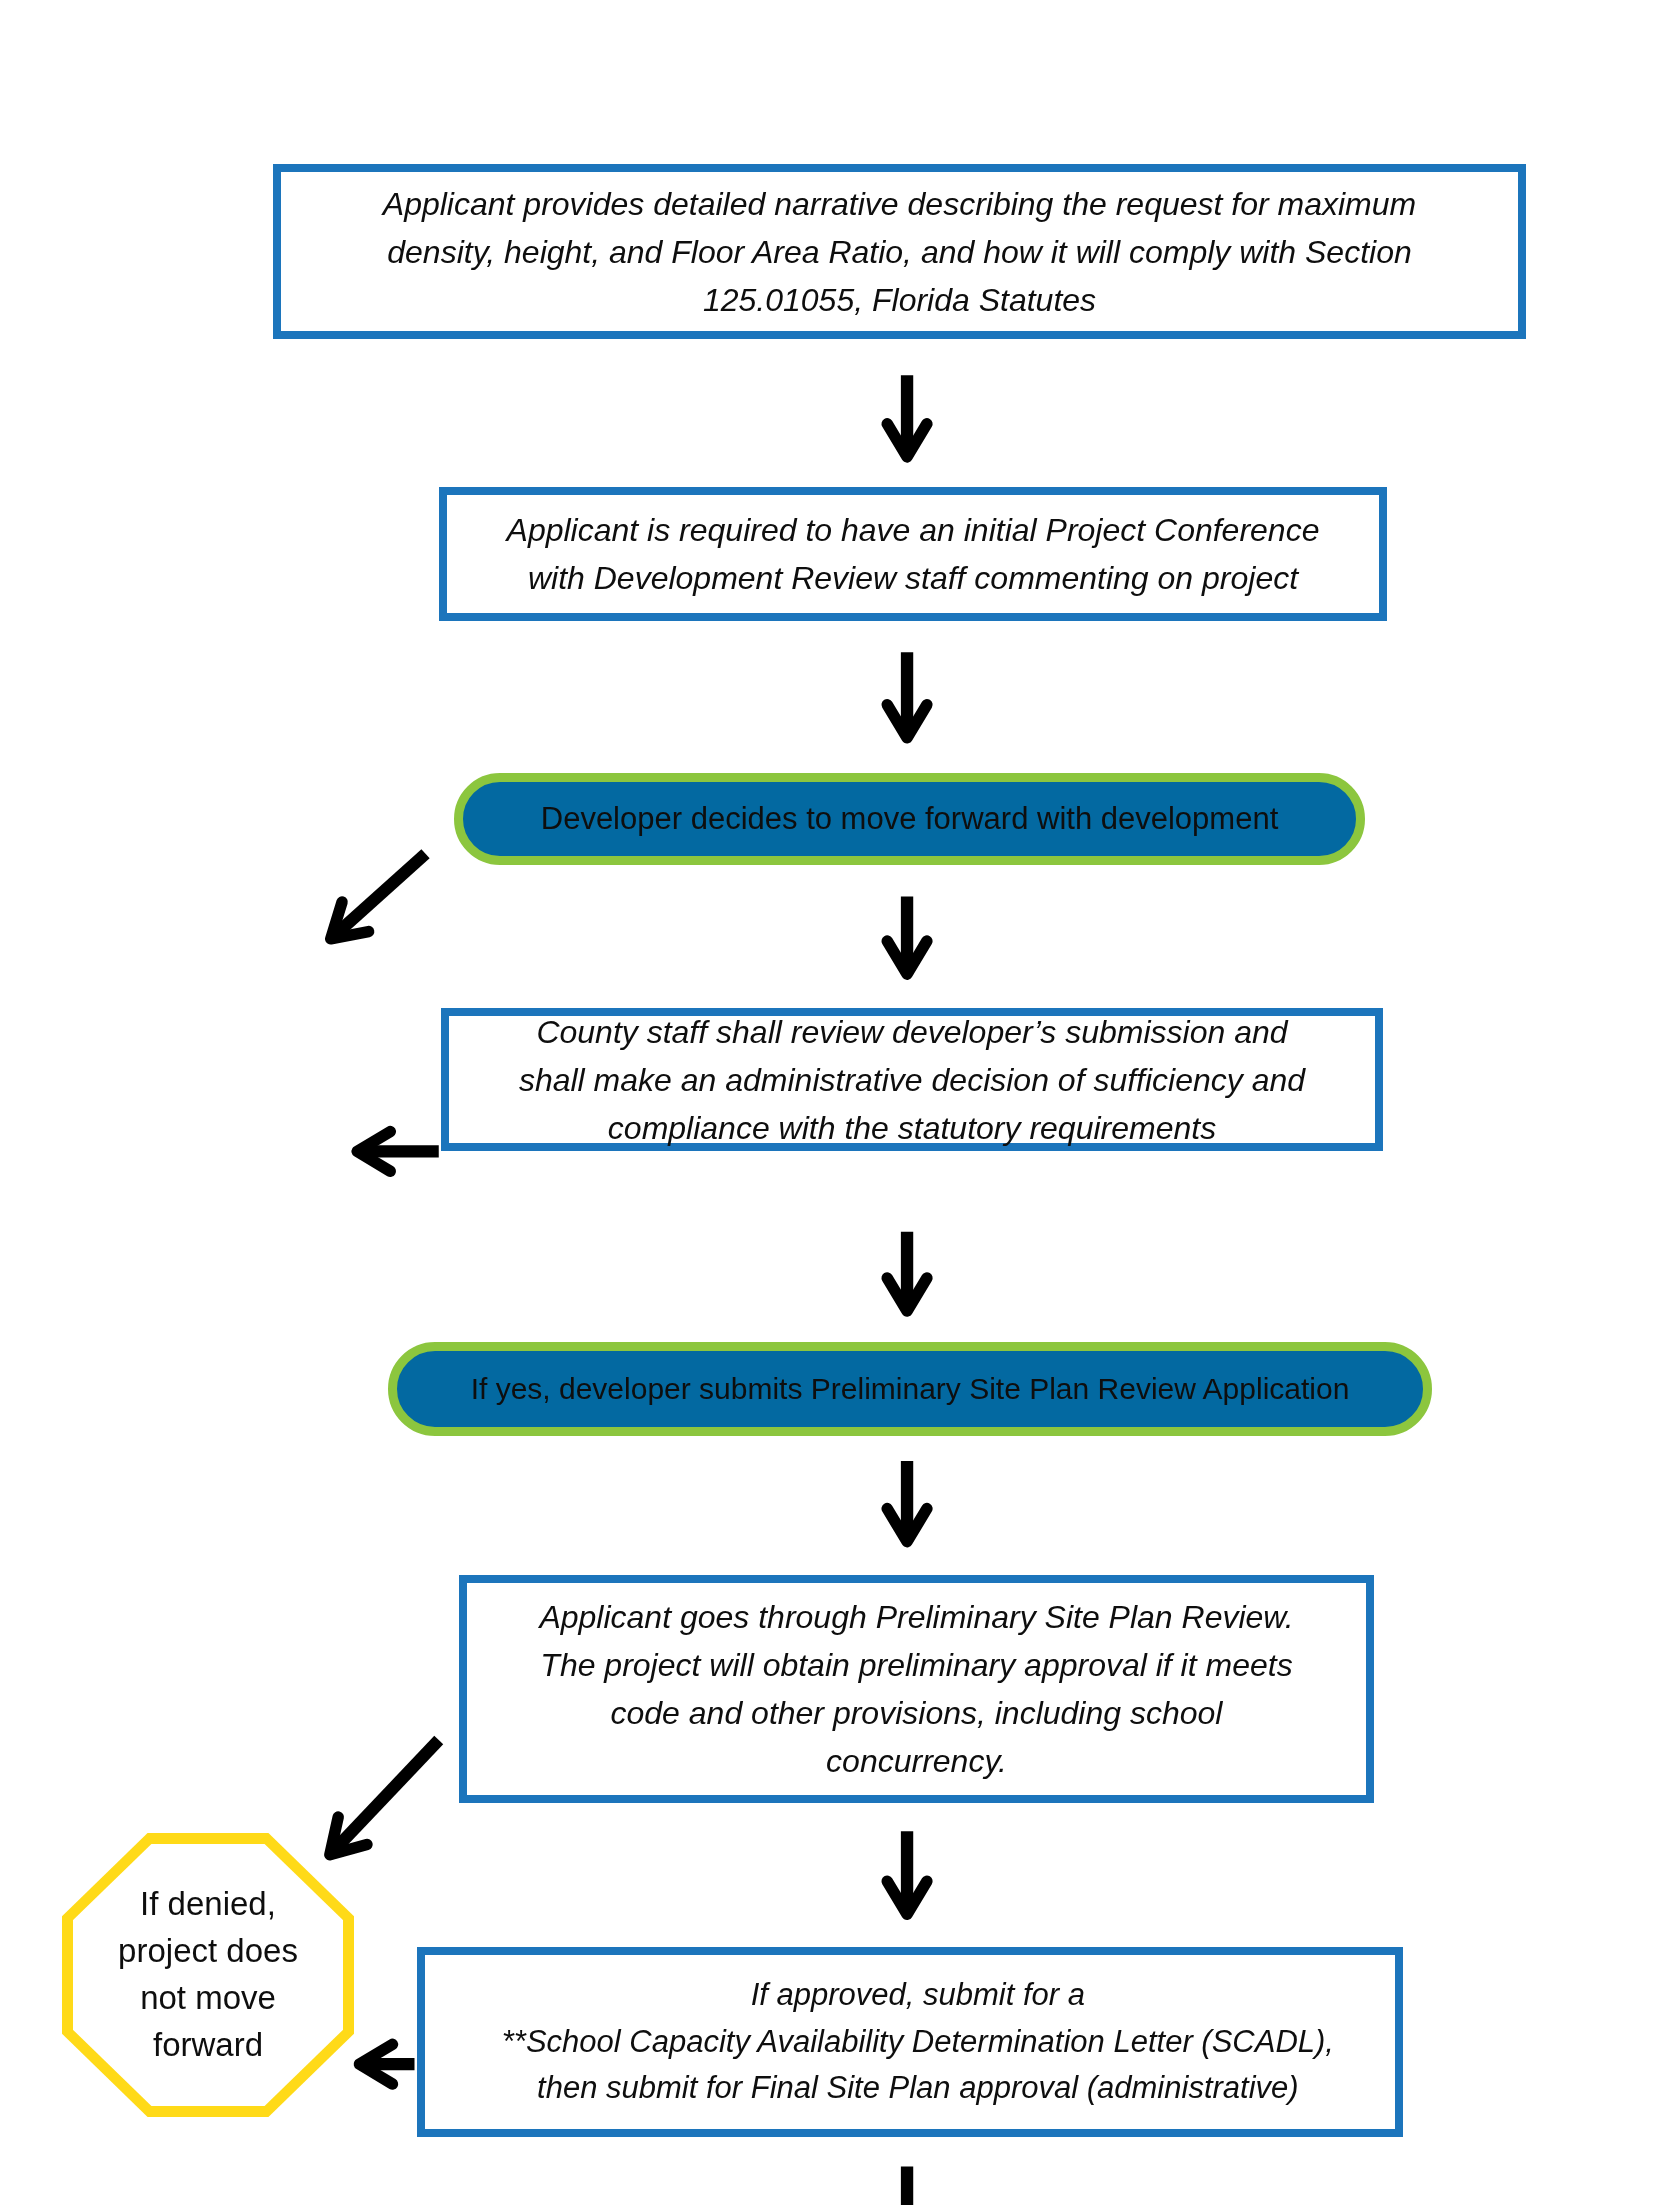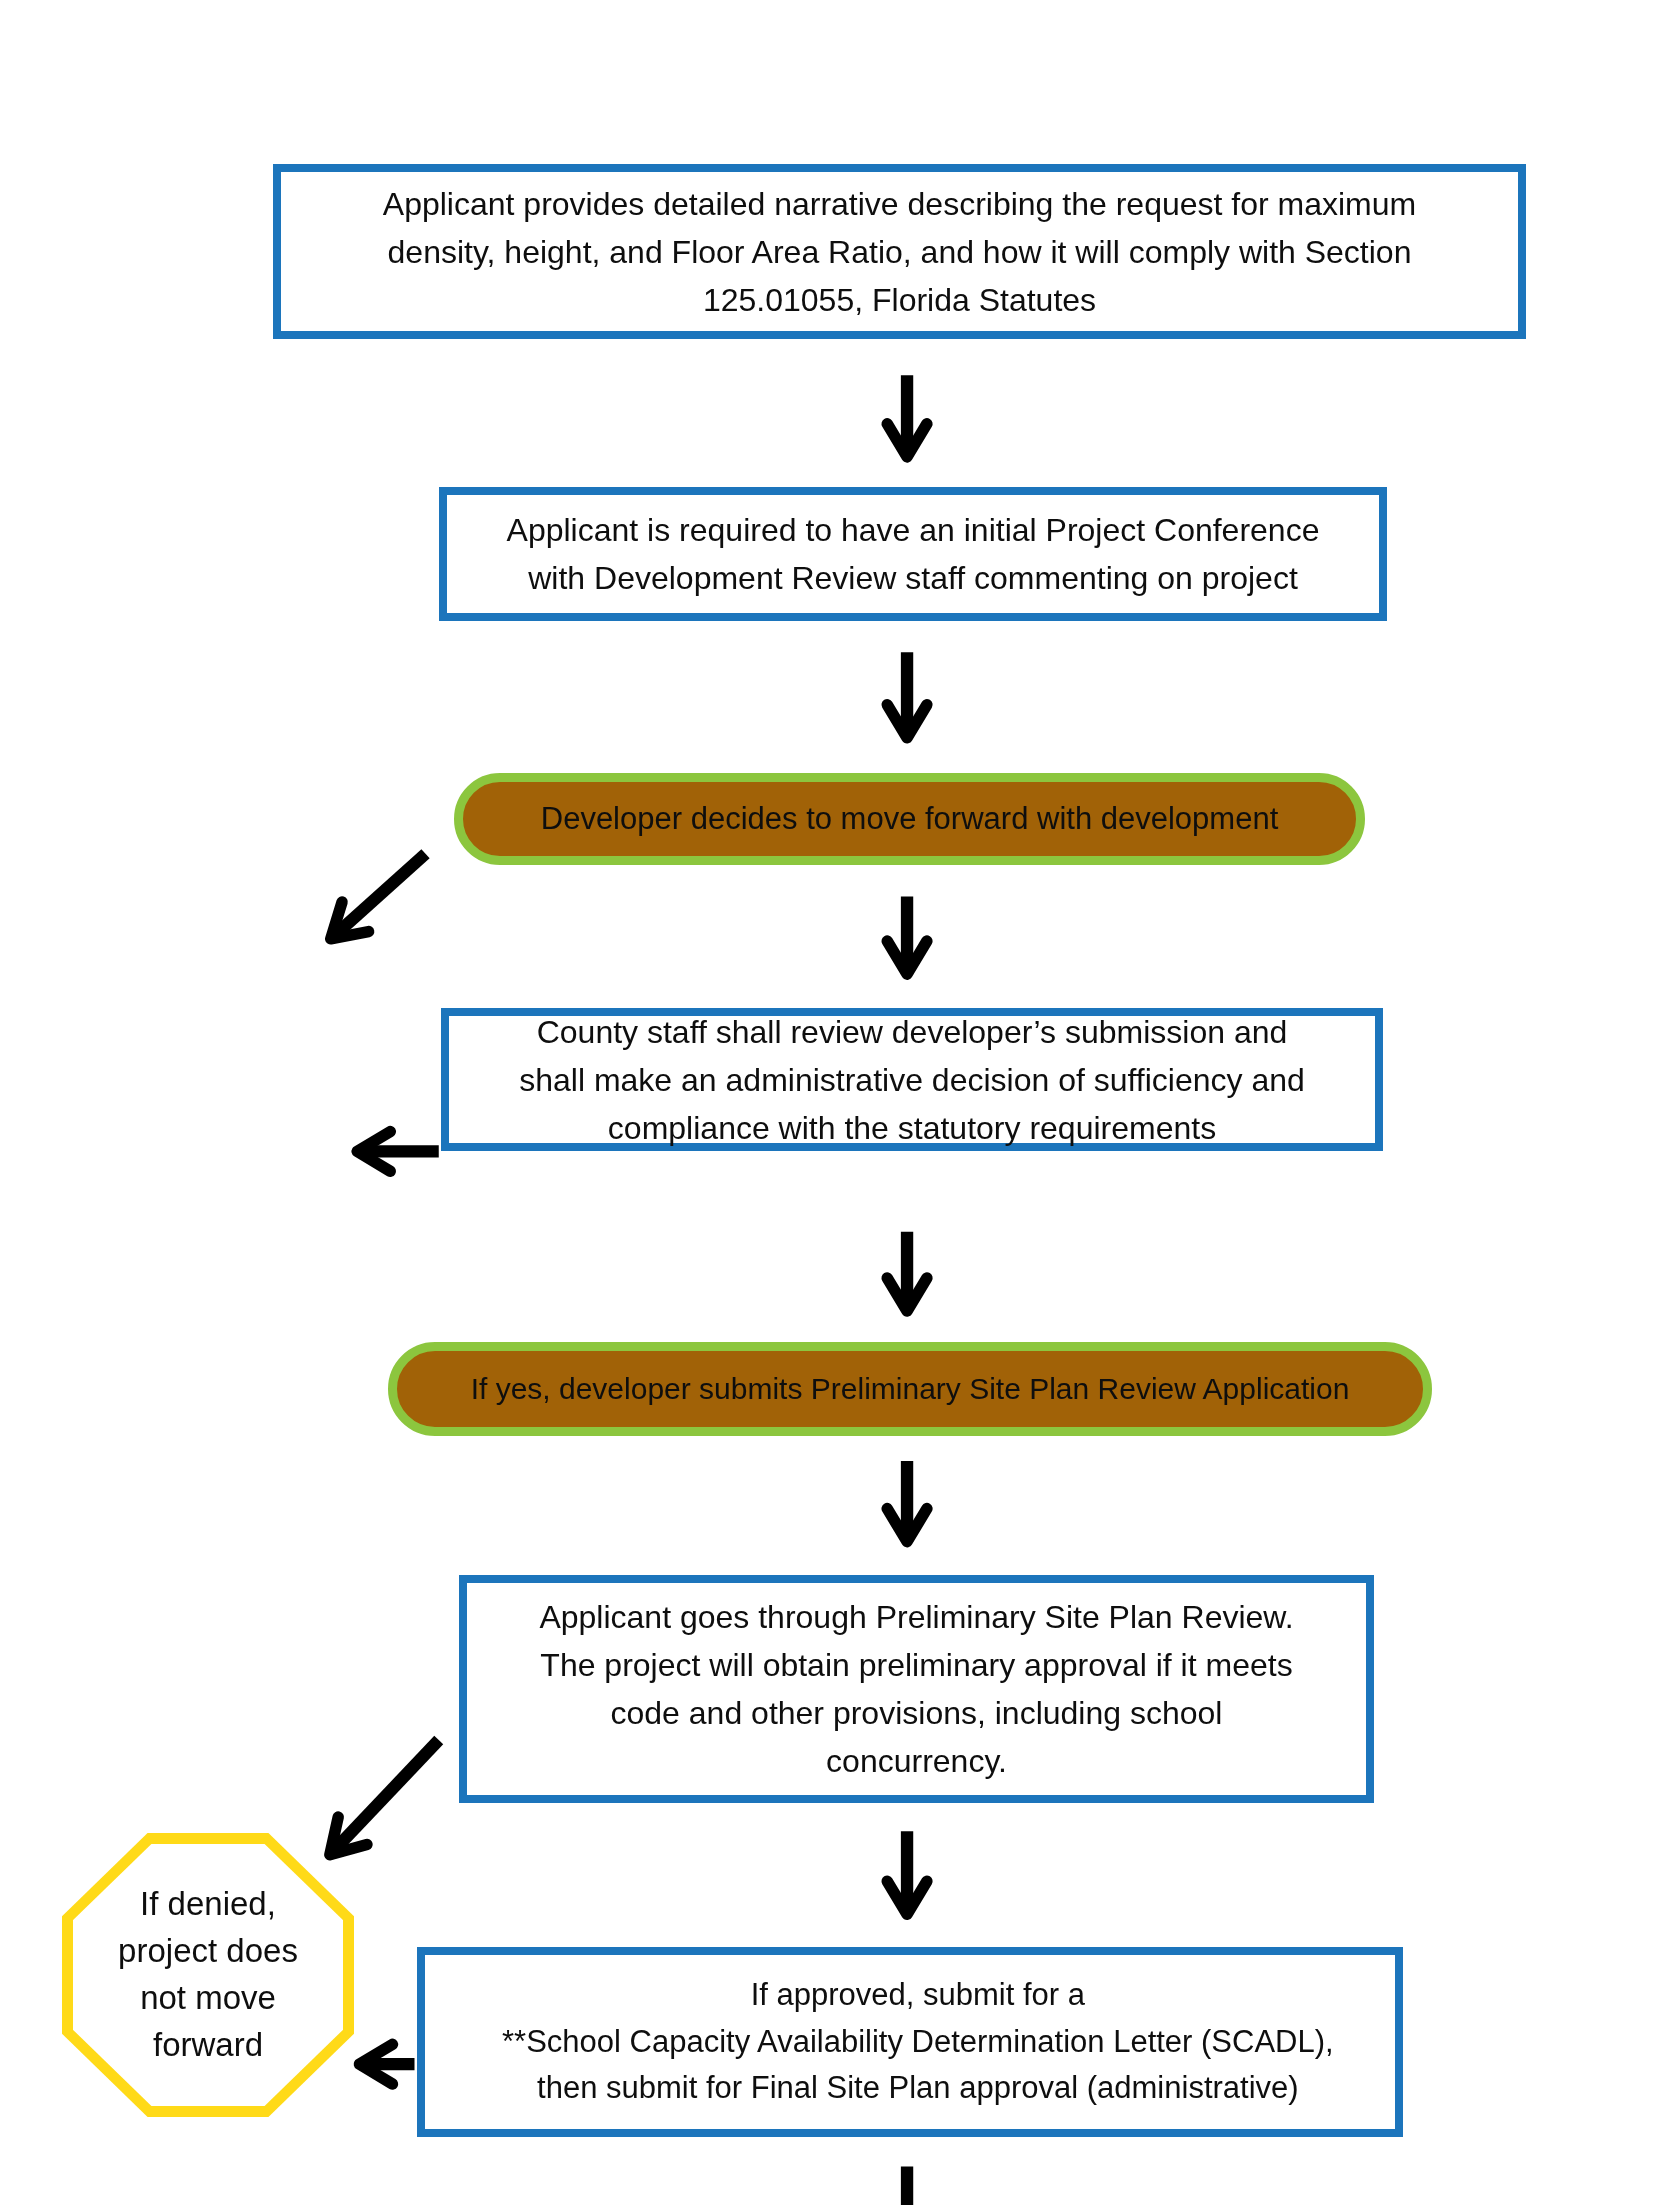--- a/index.html
+++ b/index.html
@@ -24,25 +24,26 @@
     text-align: center;
     color: #0e0e0e;
     white-space: pre-line;
   }
   .process {
     border: 8px solid #1C75BC;
     background: #ffffff;
     font-size: 32px;
     line-height: 1.5;
     padding: 4.4px 12.3px;
+    font-style: italic;
   }
   .terminal {
     border: 9.7px solid #8CC63E;
     border-radius: 49px;
-    background: #a16207;
+    background: #0369a1;
     font-size: 31px;
     line-height: 1.45;
     padding: 4.4px 10.6px;
   }
   .stop-wrap {
     position: absolute;
   }
   .oct-outer {
     position: absolute;
     inset: 0;

